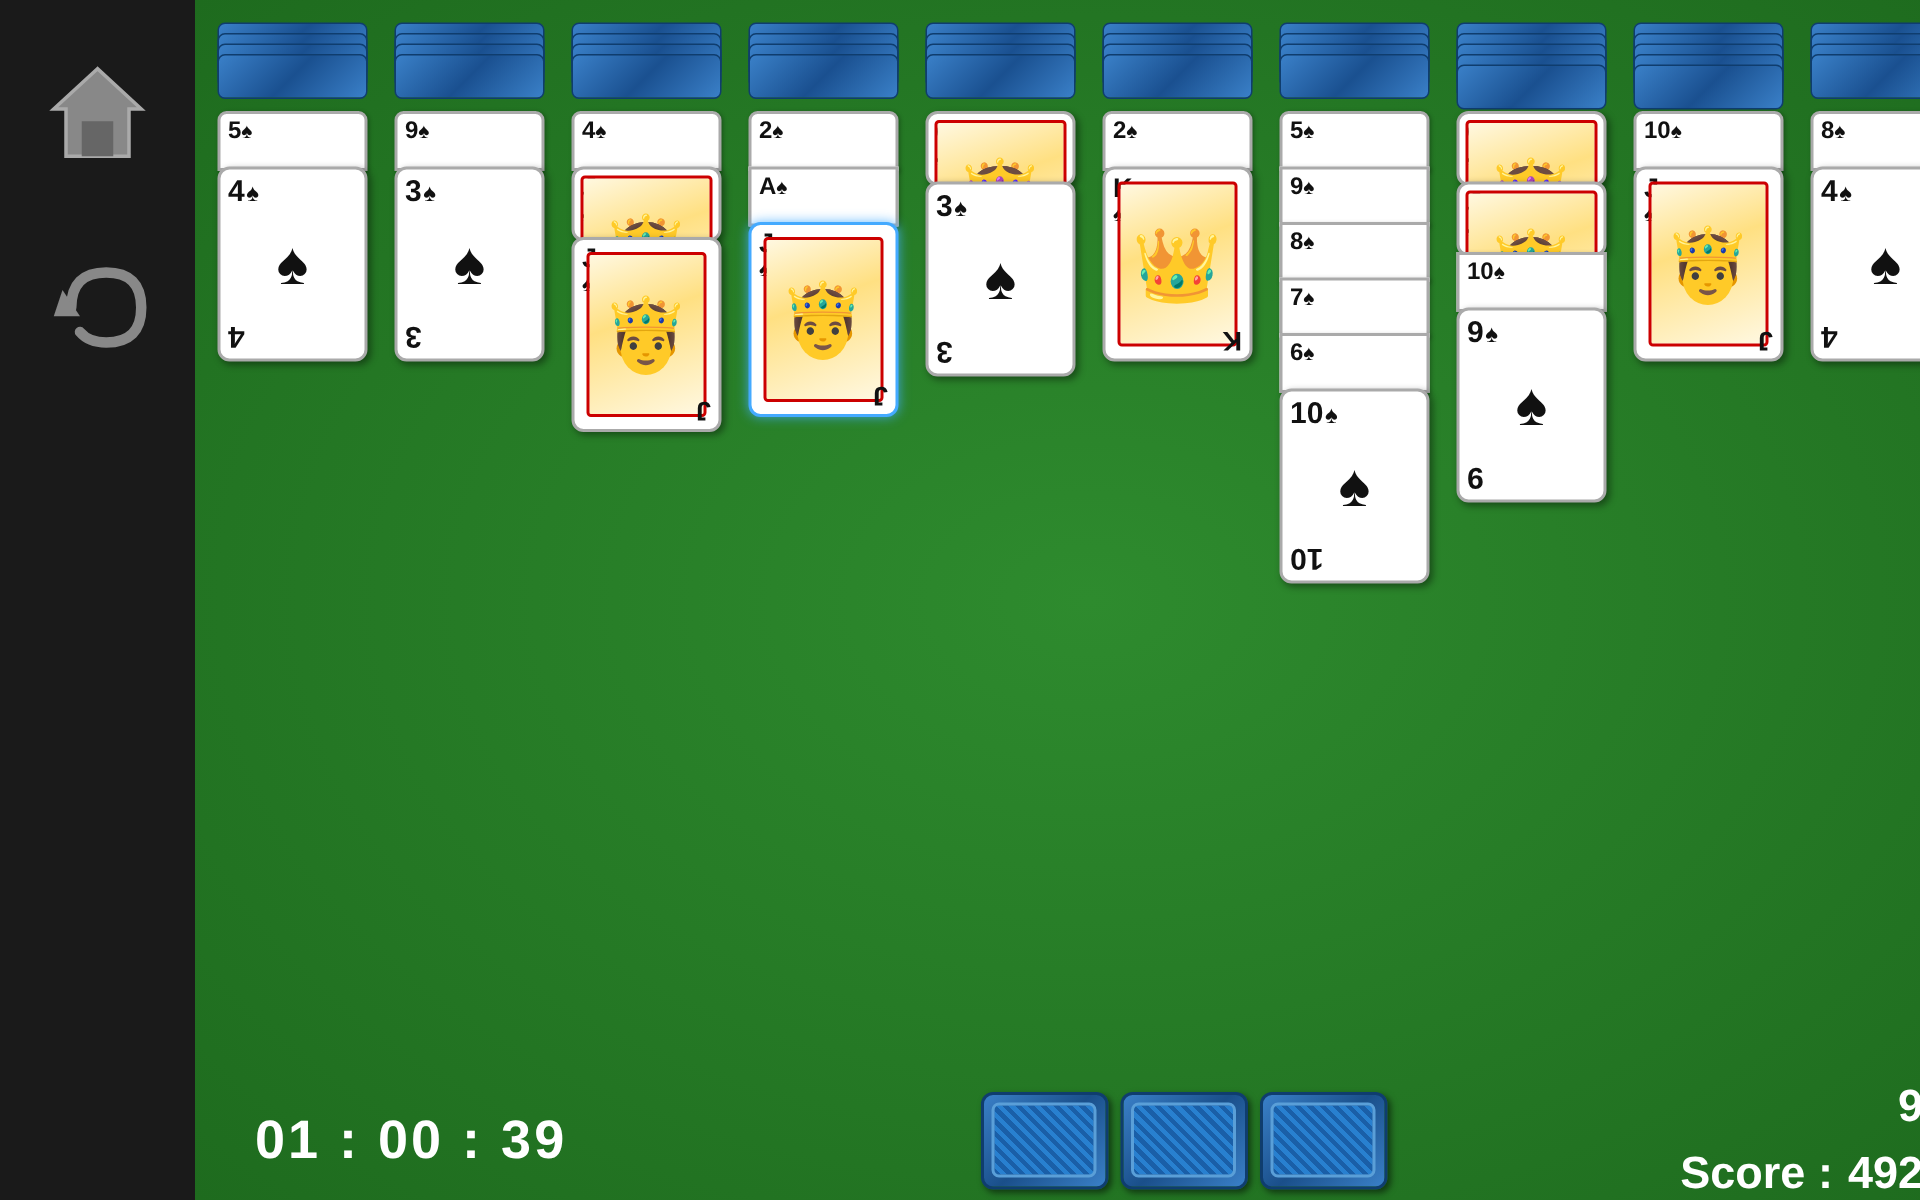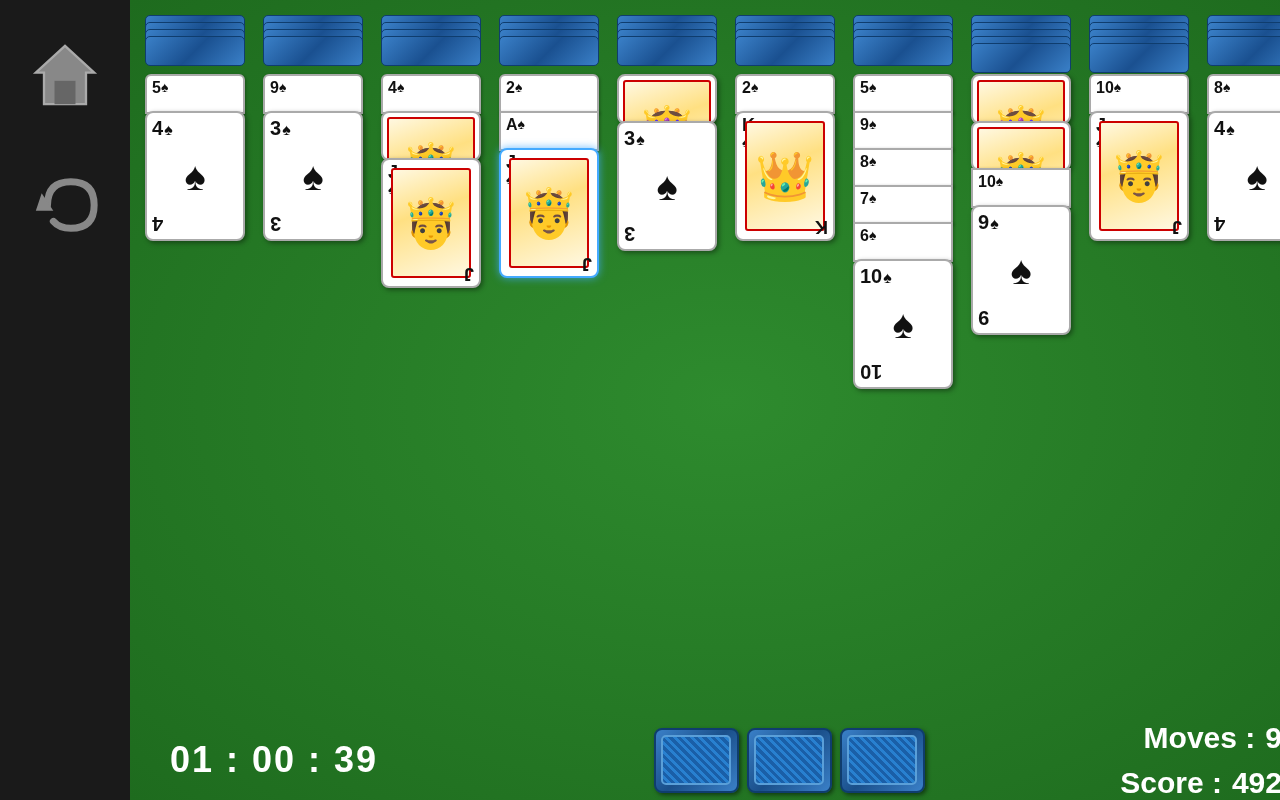--- a/index.html
+++ b/index.html
@@ -528,21 +528,20 @@
       <div class="stock-card" style="width:85px;height:65px;border-radius:8px;background:linear-gradient(135deg,#3a80c8,#1a4f8a,#3a80c8);border:2px solid #0f3d6e;box-shadow:2px 2px 4px rgba(0,0,0,0.5);margin-left:8px;display:flex;align-items:center;justify-content:center;">
         <div style="width:70px;height:50px;border:2px solid #5a9fd8;border-radius:5px;background:repeating-linear-gradient(45deg,#1a5fa8,#1a5fa8 3px,#2880d0 3px,#2880d0 6px);"></div>
       </div>
       <div class="stock-card" style="width:85px;height:65px;border-radius:8px;background:linear-gradient(135deg,#3a80c8,#1a4f8a,#3a80c8);border:2px solid #0f3d6e;box-shadow:2px 2px 4px rgba(0,0,0,0.5);margin-left:8px;display:flex;align-items:center;justify-content:center;">
         <div style="width:70px;height:50px;border:2px solid #5a9fd8;border-radius:5px;background:repeating-linear-gradient(45deg,#1a5fa8,#1a5fa8 3px,#2880d0 3px,#2880d0 6px);"></div>
       </div>
     </div>
 
     <div id="score-moves">
       <div style="display:flex; gap:10px; justify-content:flex-end; align-items:baseline;">
-        <span style="font-size:30px;font-weight:bold;color:white;">Moves :</span>
         <span style="font-size:30px;font-weight:bold;color:white;">9</span>
       </div>
       <div style="display:flex; gap:10px; justify-content:flex-end; align-items:baseline;">
         <span style="font-size:30px;font-weight:bold;color:white;">Score :</span>
         <span style="font-size:30px;font-weight:bold;color:white;">492</span>
       </div>
     </div>
   </div>
 </div>
 

